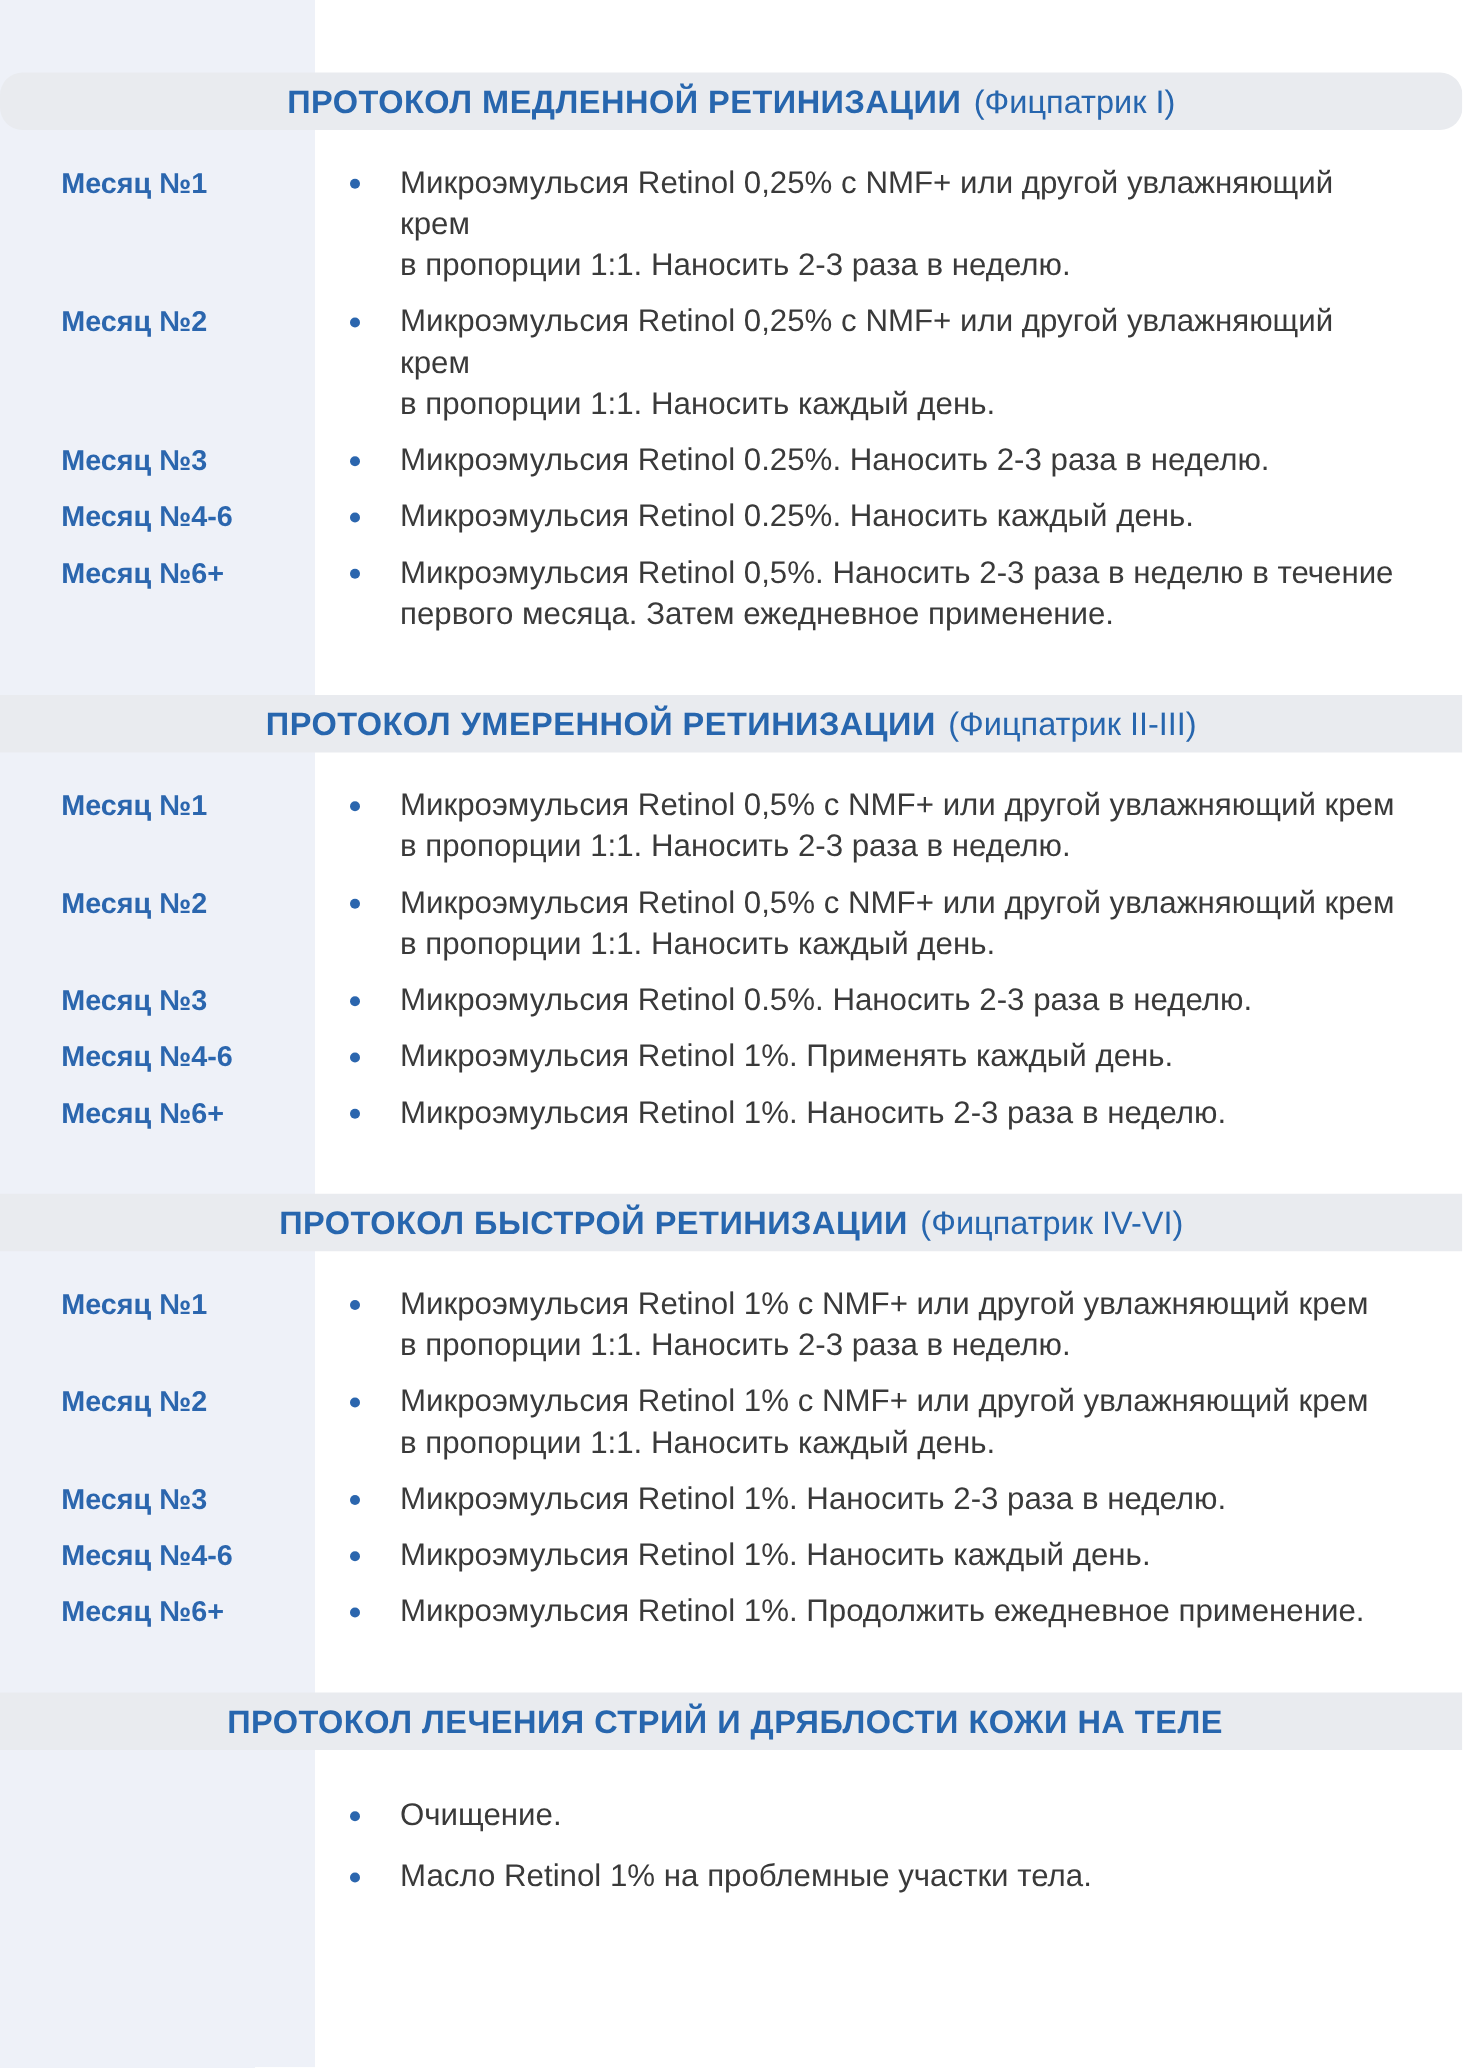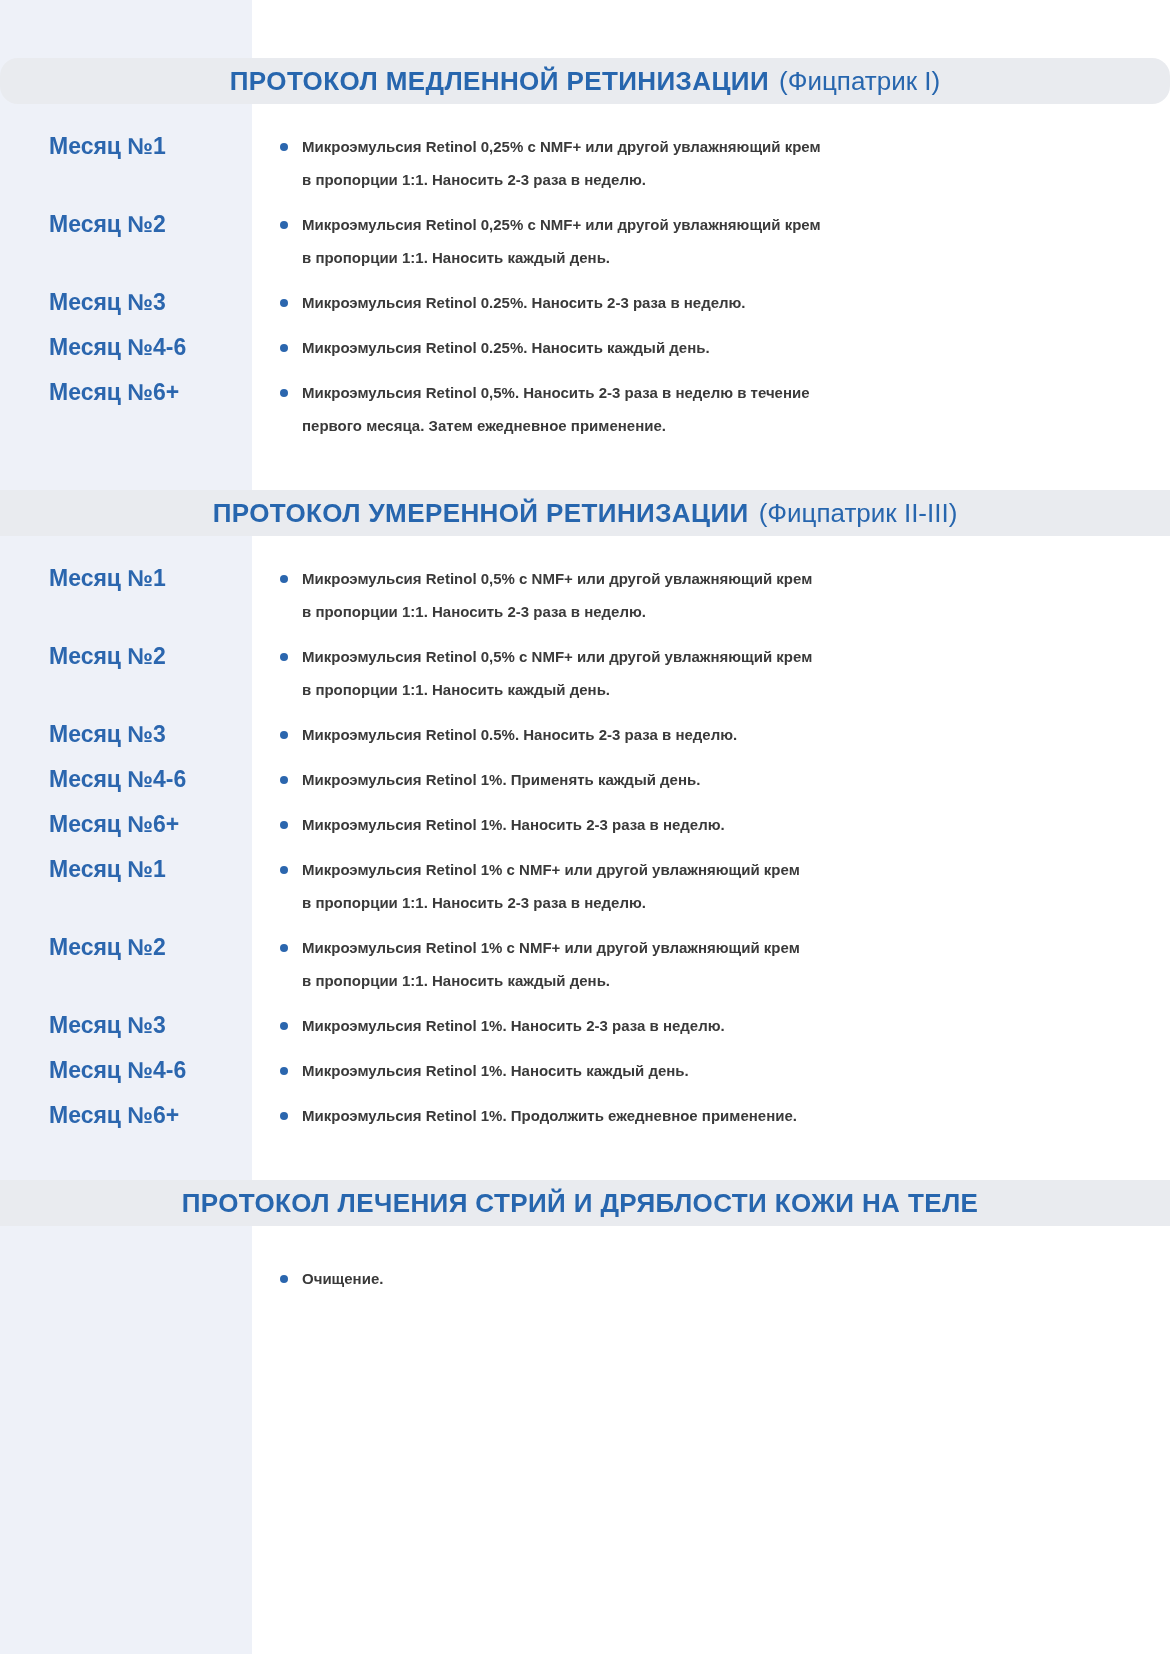--- a/index.html
+++ b/index.html
@@ -65,22 +65,23 @@
     padding-left:50px;
   }
   .bullet {
     position:absolute; left:28px; top:13px;
     width:8px; height:8px; border-radius:50%;
     background:var(--label-blue, #2B66AE);
   }
   .row-text {
     display:block;
     color:var(--body-text, #3A3A3A);
-    font-size:15px; font-weight:700; line-height:33px;
+    font-size:25px; font-weight:400; line-height:33px;
     white-space:pre-line;
+    margin-left:18px;
   }
 </style>
 </head>
 <body>
 
 <div class="page">
   <div class="left-strip"></div>
   <div class="content">
     <div class="top-spacer"></div>
 
@@ -164,20 +165,24 @@
       </div>
     </div>
     <div class="row">
       <div class="cell-label">Месяц №6+</div>
       <div class="cell-content">
         <span class="bullet"></span>
         <span class="row-text">Микроэмульсия Retinol 1%. Наносить 2-3 раза в неделю.</span>
       </div>
     </div>
 
+    <div class="band">
+      <span class="band-title">ПРОТОКОЛ БЫСТРОЙ РЕТИНИЗАЦИИ</span>
+      <span class="band-note">(Фицпатрик IV-VI)</span>
+    </div>
     <div class="row">
       <div class="cell-label">Месяц №1</div>
       <div class="cell-content">
         <span class="bullet"></span>
         <span class="row-text">Микроэмульсия Retinol 1% с NMF+ или другой увлажняющий крем
 в пропорции 1:1. Наносить 2-3 раза в неделю.</span>
       </div>
     </div>
     <div class="row">
       <div class="cell-label">Месяц №2</div>
@@ -213,15 +218,22 @@
       <span class="band-title">ПРОТОКОЛ ЛЕЧЕНИЯ СТРИЙ И ДРЯБЛОСТИ КОЖИ НА ТЕЛЕ</span>
       <span class="band-note"></span>
     </div>
     <div class="row spaced">
       <div class="cell-label"></div>
       <div class="cell-content">
         <span class="bullet"></span>
         <span class="row-text">Очищение.</span>
       </div>
     </div>
+    <div class="row spaced">
+      <div class="cell-label"></div>
+      <div class="cell-content">
+        <span class="bullet"></span>
+        <span class="row-text">Масло Retinol 1% на проблемные участки тела.</span>
+      </div>
+    </div>
 
   </div>
 </div>
 
 </body></html>

